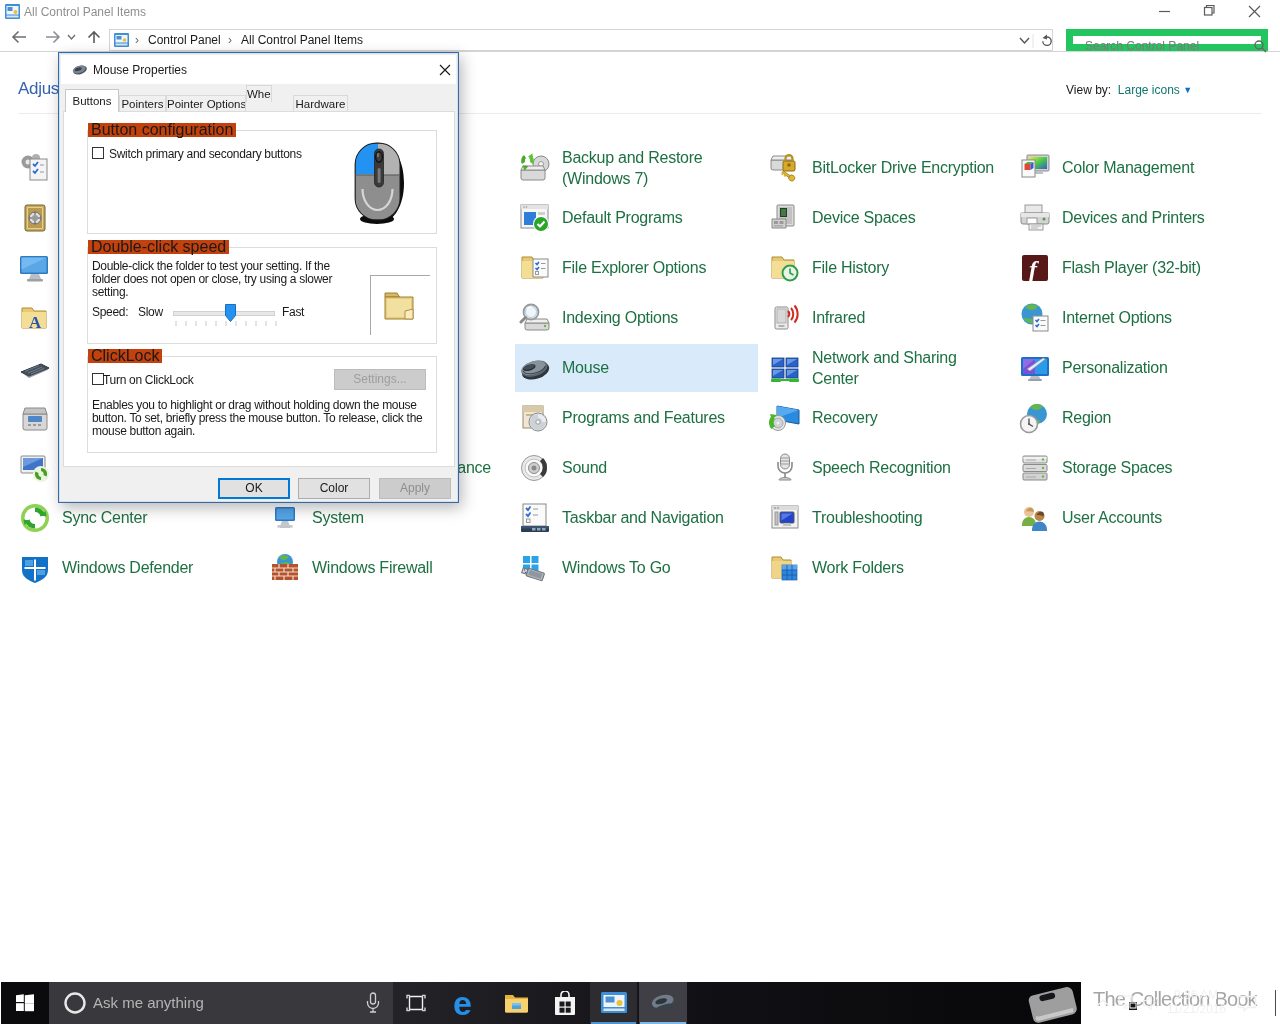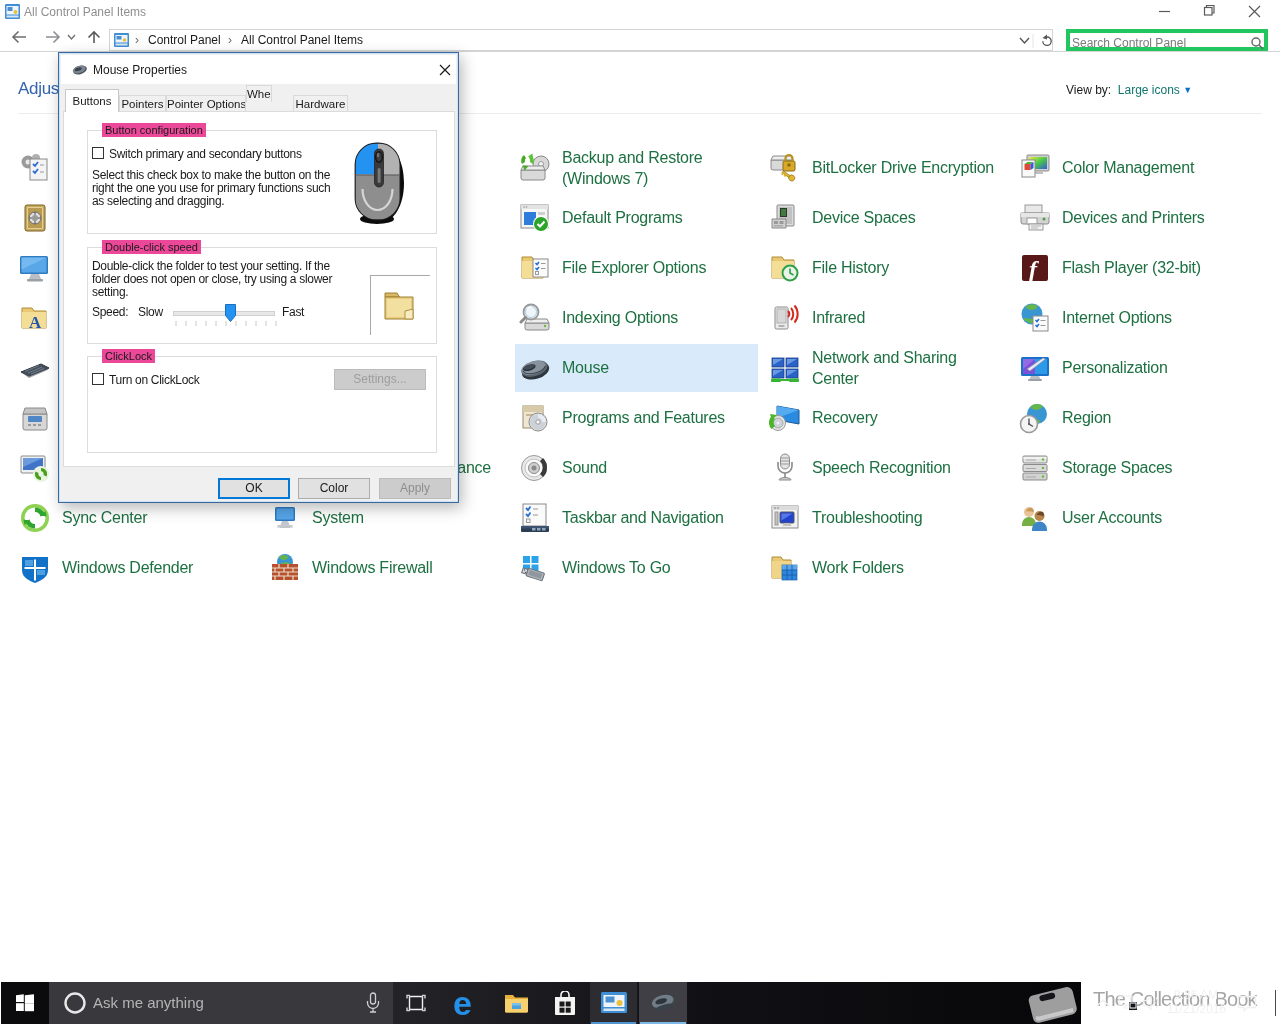--- a/index.html
+++ b/index.html
@@ -4,36 +4,36 @@
 body{width:1280px;height:1024px;font-family:"Liberation Sans",sans-serif;background:#fff;overflow:hidden;position:relative}
 .ab{position:absolute}
 .lab{position:absolute;font-size:16px;letter-spacing:-.25px;color:#1d7041;white-space:nowrap;line-height:21px}
 .ico{position:absolute;width:32px;height:32px}
 svg{display:block}
 
 #titlebar{position:absolute;left:0;top:0;width:1280px;height:23px;background:#fff}
 #titletxt{position:absolute;left:24px;top:5px;font-size:12px;color:#8f8f8f}
 #toolbar{position:absolute;left:0;top:23px;width:1280px;height:28px;background:#fff;border-bottom:1px solid #d4d4d4}
 #addr{position:absolute;left:109px;top:6px;width:944px;height:22px;background:#fff;border:1px solid #d4d4d4;box-sizing:border-box}
-#search{position:absolute;left:1066px;top:6px;width:202px;height:22px;background:#fff;border:4px solid #22c55e;box-sizing:border-box;font-size:12px;color:#7a7a7a;line-height:20px;padding-left:2px}
+#search{position:absolute;left:1066px;top:6px;width:202px;height:22px;background:#fff;border:7px solid #22c55e;box-sizing:border-box;font-size:12px;color:#7a7a7a;line-height:20px;padding-left:12px}
 .crumb{font-size:12px;color:#1a1a1a}
 
 #adjust{position:absolute;left:18px;top:79px;font-size:17px;letter-spacing:-.3px;color:#3464af}
 #viewby{position:absolute;left:1066px;top:83px;font-size:12px;color:#1a1a1a}
 #rule{position:absolute;left:18px;top:113px;width:1244px;height:1px;background:#ececec}
 
 #hl{position:absolute;left:515px;top:344px;width:243px;height:48px;background:#d9eafa}
 
 #dlg{position:absolute;left:58px;top:52px;width:399px;height:449px;background:#f0f0f0;border:1px solid #39699f;box-shadow:inset 0 0 0 1px #cde2f5,3px 5px 14px rgba(0,0,0,.28);box-sizing:content-box}
 #dtitle{position:absolute;left:2px;top:2px;width:395px;height:29px;background:#fff}
 #dtitletxt{position:absolute;left:32px;top:8px;font-size:12px;color:#1a1a1a}
 .tab{position:absolute;font-size:11.5px;white-space:nowrap;overflow:hidden;color:#1a1a1a;background:#f0f0f0;border:1px solid #d9d9d9;border-bottom:none;text-align:center;box-sizing:border-box}
 #page{position:absolute;left:4px;top:58px;width:392px;height:356px;background:#fff;border:1px solid #dcdcdc;box-sizing:border-box}
 .grp{position:absolute;left:23px;border:1px solid #dcdcdc;width:350px;box-sizing:border-box}
-.glab{position:absolute;top:-8px;left:14px;background:#ec4899;padding:0 3px;font-size:11px;color:#1a1a1a;line-height:14px}
+.glab{position:absolute;top:-8px;left:0;background:#c2410c;padding:0 3px;font-size:16px;color:#1a1a1a;line-height:14px}
 .cb{position:absolute;width:12px;height:12px;background:#fff;border:1px solid #333;box-sizing:border-box}
 .t12{position:absolute;font-size:12px;color:#1a1a1a;line-height:13px;letter-spacing:-.3px;white-space:nowrap}
 .btn{position:absolute;width:72px;height:21px;background:#e1e1e1;border:1px solid #adadad;box-sizing:border-box;font-size:12px;color:#1a1a1a;text-align:center;line-height:19px}
 
 #tb{position:absolute;left:1px;top:982px;width:1080px;height:42px;background:linear-gradient(90deg,#2b2b2f 0%,#28282c 30%,#111115 65%,#070709 100%)}
 #cortana{position:absolute;left:48px;top:0;width:344px;height:42px;background:#39393d}
 #corttxt{position:absolute;left:44px;top:12px;font-size:15px;color:#b4b4b4}
 .tbtn{position:absolute;top:0;height:42px}
 .underline{position:absolute;bottom:0;height:2px;background:#76b9ed}
 .trayt{position:absolute;font-size:12px;color:#f0f0f0;white-space:nowrap}
@@ -495,21 +495,20 @@
  <div class="tab" style="left:6px;top:36px;width:54px;height:23px;background:#fff;line-height:23px;z-index:3;border-color:#c8c8c8">Buttons</div>
  <div class="tab" style="left:60px;top:42px;width:47px;height:17px;line-height:16px">Pointers</div>
  <div class="tab" style="left:107px;top:42px;width:80px;height:17px;line-height:16px">Pointer Options</div>
  <div class="tab" style="left:187px;top:32px;width:26px;height:17px;line-height:16px">Wheel</div>
  <div class="tab" style="left:234px;top:42px;width:55px;height:17px;line-height:16px">Hardware</div>
  <div id="page">
   <div class="grp" style="top:18px;height:104px">
    <span class="glab">Button configuration</span>
    <div class="cb" style="left:4px;top:16px"></div>
    <div class="t12" style="left:21px;top:17px">Switch primary and secondary buttons</div>
-   <div class="t12" style="left:4px;top:38px">Select this check box to make the button on the<br>right the one you use for primary functions such<br>as selecting and dragging.</div>
    <svg class="ab" style="left:266px;top:11px" width="54" height="84" viewBox="0 0 54 84">
     <defs>
             <clipPath id="mb">
               <rect x="1.5" y="1.5" width="44" height="76" rx="21"></rect>
             </clipPath>
           </defs>
     <path d="M26 2 c15 2 24 16 24 39 c0 23-10 37-21 40 c10-9 13-23 13-40 c0-17-6-34-16-39z" fill="#0c0c0c"></path>
     <ellipse cx="23" cy="77" rx="17" ry="5" fill="#0c0c0c"></ellipse>
     <rect x="1.5" y="1.5" width="44" height="76" rx="21" fill="#9a9a9a" stroke="#1e1e1e" stroke-width="1.8"></rect>
     <g clip-path="url(#mb)">
@@ -555,22 +554,23 @@
    <svg class="ab" style="left:295px;top:39px" width="34" height="36" viewBox="0 0 34 36">
           <path d="M2 6 h12 l2.5 4 H2z" fill="#d8b868" stroke="#a08030"></path>
           <path d="M2 10 h28 v22 H2z" fill="#e8cc80" stroke="#a08030"></path>
           <path d="M4 12 h24 v18 H4z" fill="#f2e0a0"></path>
           <path d="M22 24 l8-2 v10 h-8z" fill="#f8ecc0" stroke="#b09040"></path>
         </svg>
   </div>
   <div class="grp" style="top:244px;height:97px">
    <span class="glab">ClickLock</span>
    <div class="cb" style="left:4px;top:16px"></div>
-   <div class="t12" style="left:21px;top:17px">Turn on ClickLock</div>
+   <div class="t12" style="left:15px;top:17px">Turn on ClickLock</div>
    <div class="ab" style="left:246px;top:12px;width:92px;height:21px;background:#ccc;border:1px solid #bcbcbc;box-sizing:border-box;font-size:12px;color:#9e9e9e;text-align:center;line-height:19px">Settings...</div>
+   <div class="t12" style="left:4px;top:42px">Enables you to highlight or drag without holding down the mouse<br>button. To set, briefly press the mouse button. To release, click the<br>mouse button again.</div>
   </div>
  </div>
  <div class="btn" style="left:159px;top:425px;border:2px solid #0078d7;line-height:17px">OK</div>
  <div class="btn" style="left:239px;top:425px">Color</div>
  <div class="btn" style="left:320px;top:425px;background:#ccc;border-color:#bcbcbc;color:#8e8e8e">Apply</div>
 </div>
 <div id="tb">
  <div class="ab" style="left:0;top:0;width:48px;height:42px;background:#0b0b0d"></div>
  <svg class="ab" style="left:15px;top:12px" width="18" height="18" viewBox="0 0 18 18">
       <g fill="#fff">

